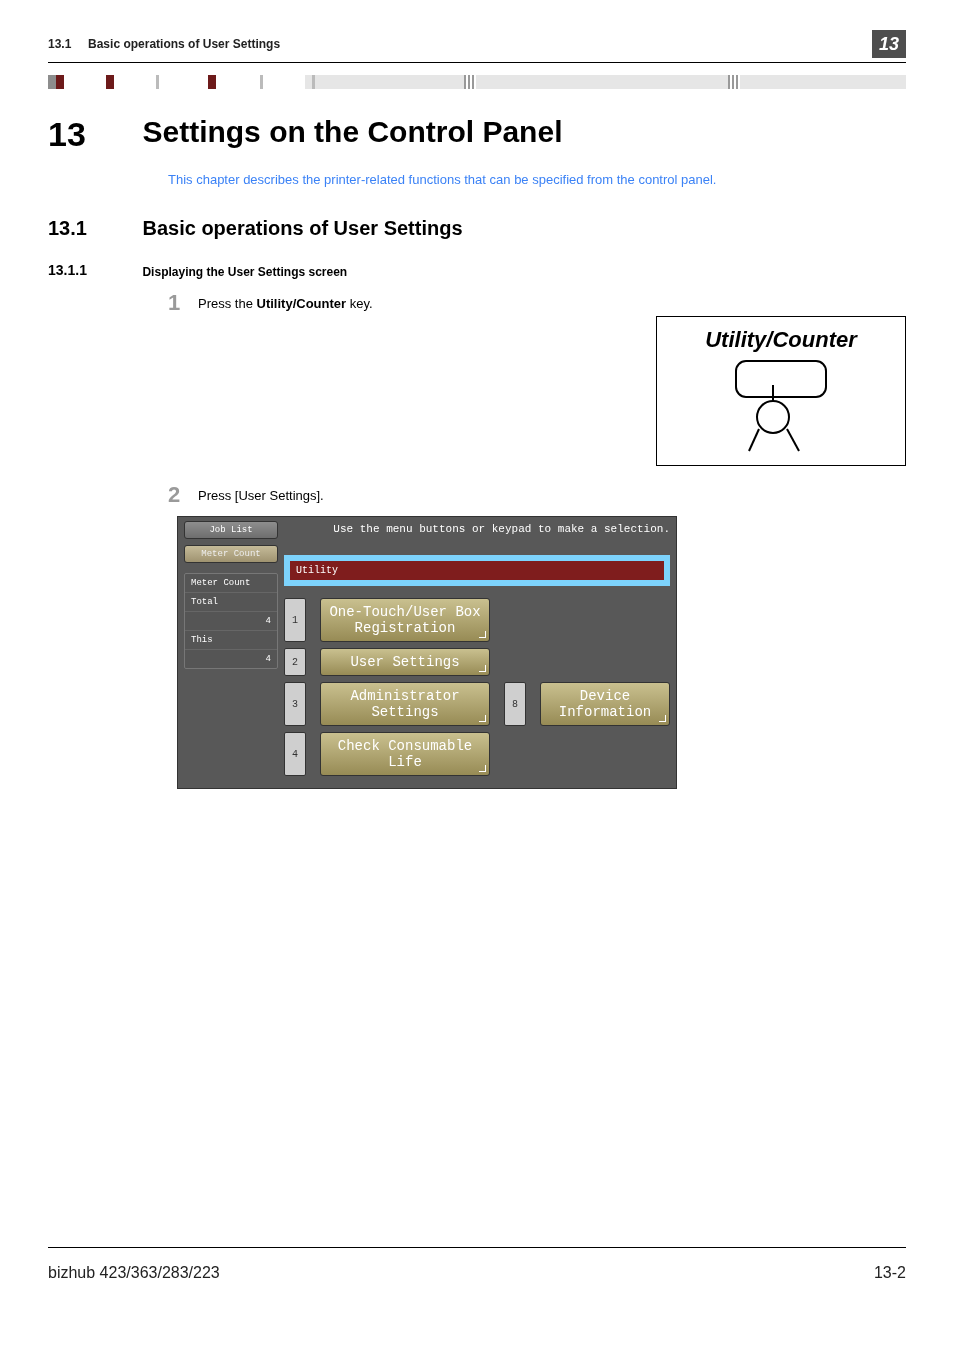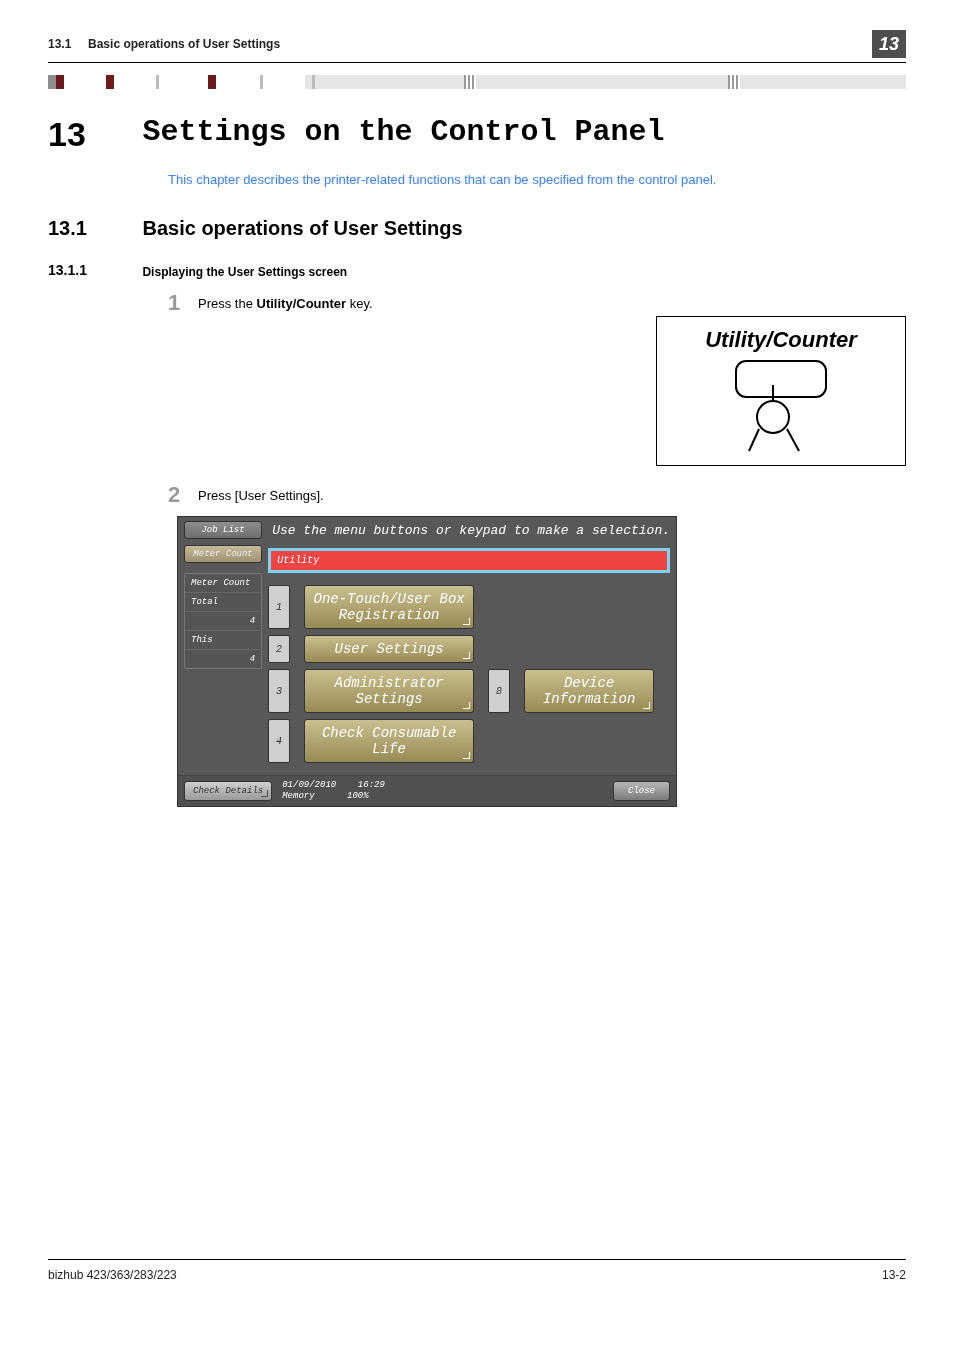--- a/index.html
+++ b/index.html
@@ -76,21 +76,20 @@
     font-size: 34px;
     font-weight: bold;
     display:inline-block;
     width:90px;
     vertical-align: top;
   }
   .chaptitle {
     font-size: 30px;
     font-weight: bold;
     display:inline-block;
-    font-family:Liberation Mono, monospace;
   }
   .lead {
     font-size: 13px;
     margin: 18px 0 30px 120px;
     color:#3b82f6;
   }
   .sec-row{
     margin-top:12px;
   }
   .secnum {
@@ -153,21 +152,20 @@
     font-style: italic;
     text-align: center;
     margin-bottom: 6px;
   }
   .figure1 svg { display:block; margin: 0 auto; }
 
   
   .panel-wrap {
     width: 600px;
     margin: 8px auto 12px auto;
-    font-style: italic;
   }
   .panel {
     width: 500px;
     background:#585858;
     border:1px solid #333;
     font-family: "Courier New", monospace;
     font-size: 10px;
     color:#fff;
   }
   .panel-top {
@@ -175,39 +173,40 @@
   }
   .panel-left {
     width:120px;
     padding:4px 6px 8px 6px;
   }
   .panel-right {
     flex:1;
     padding:4px 6px 6px 0;
   }
   .prompt {
-    font-size:13px;
-    padding:2px 0 10px 4px;
+    font-size:11px;
+    padding:2px 0 20px 4px;
     color:#fff;
     white-space:nowrap;
+    text-align:right;
   }
   .tab3d {
     background: linear-gradient(#8e8e8e,#6e6e6e);
     border:1px solid #333;
     border-radius:3px;
     padding:3px 6px;
     text-align:center;
     margin-bottom:6px;
     color:#fff;
     font-size:9px;
   }
   .tab3d.active { background: linear-gradient(#c5bb99,#9f9370); color:#eee;}
   .tab-title {
-    background:#ef4444;
-    border:3px solid #7dd3fc;
+    background:#7f1d1d;
+    border:6px solid #7dd3fc;
     padding:4px 6px;
     margin-bottom:12px;
     color:#fff;
     font-size:10px;
   }
   .meter-block{
     border:1px solid #777;
     border-radius:2px;
     background:#555;
     margin-top:10px;
@@ -294,22 +293,22 @@
   }
 
   
   .doc-footer{
     position:absolute;
     bottom:18px;
     left:48px; right:48px;
     border-top:1px solid #000;
     display:flex;
     justify-content:space-between;
-    font-size:12px;
-    padding-top:8px;
+    font-size:16px;
+    padding-top:16px;
     color:#222;
   }
 </style>
 </head>
 <body>
 
 <div class="page">
 
   <div class="runhdr">
     <div class="runhdr-left">
@@ -411,30 +410,20 @@
             <div class="menu-num">8</div>
             <div class="menu-btn" style="flex:0 0 130px;">Device Information</div>
           </div>
           <div class="menu-row">
             <div class="menu-num">4</div>
             <div class="menu-btn">Check Consumable Life</div>
           </div>
         </div>
       </div>
 
-      <div class="panel-bottom">
-        <div class="check-details">Check Details</div>
-        <div class="status-line">
-          <span>01/09/2010</span>&nbsp;&nbsp;&nbsp;
-          <span>16:29</span><br>
-          <span>Memory</span>&nbsp;&nbsp;&nbsp;&nbsp;&nbsp;
-          <span>100%</span>
-        </div>
-        <div class="close-btn">Close</div>
-      </div>
     </div>
   </div>
 
   <div class="doc-footer">
     <span>bizhub 423/363/283/223</span>
     <span>13-2</span>
   </div>
 
 </div>
 

